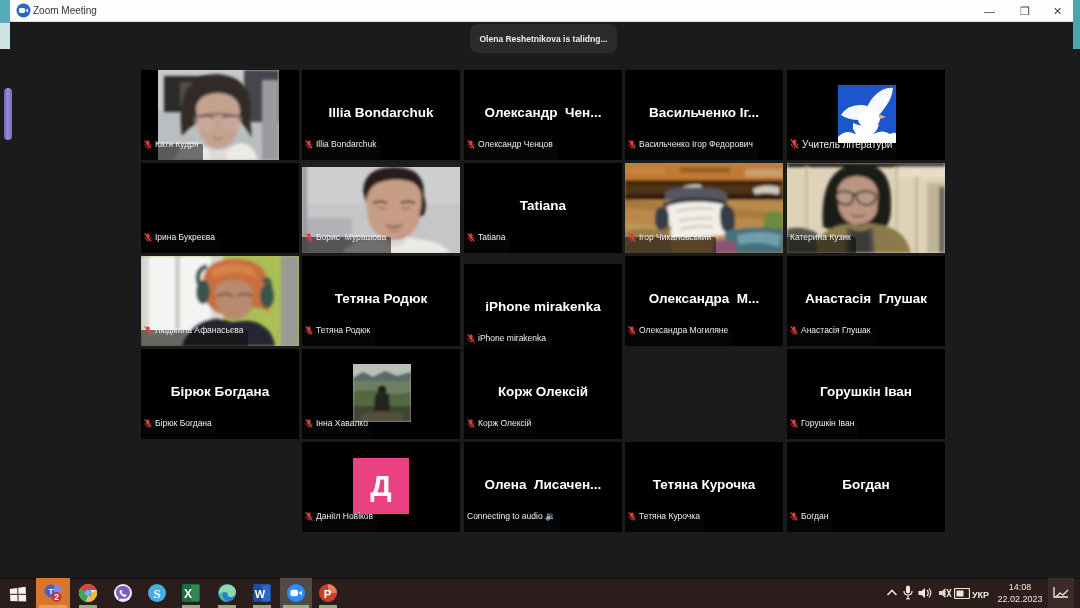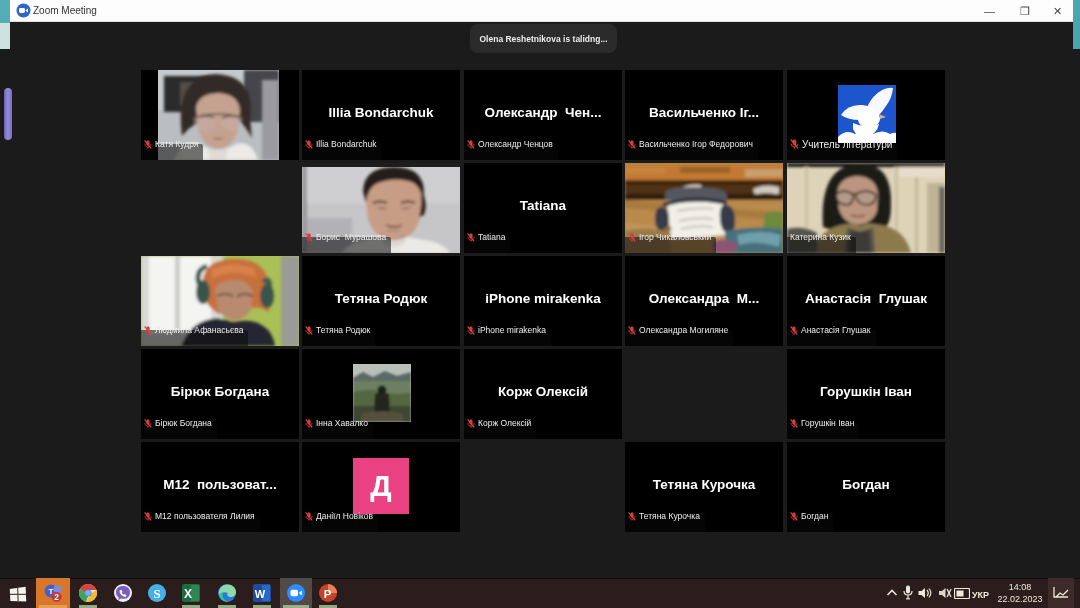--- a/index.html
+++ b/index.html
@@ -144,20 +144,28 @@
       <path d="M41 29 L48 32 L42 34z" fill="#d8b090"></path>
     </svg>
     <div class="lbl" style="font-size:10px;height:15px;"><svg width="9" height="10" viewBox="0 0 8 9">
           <path fill="#d93a3a" d="M4 .5c1 0 1.6.7 1.6 1.6v2c0 .9-.6 1.6-1.6 1.6s-1.6-.7-1.6-1.6v-2C2.4 1.2 3 .5 4 .5z"></path>
           <path d="M1 4.2c0 3.9 6 3.9 6 0" stroke="#d93a3a" fill="none" stroke-width=".9"></path>
           <line x1="4" y1="7" x2="4" y2="8.6" stroke="#d93a3a" stroke-width=".9"></line>
           <line x1=".6" y1=".4" x2="7.2" y2="8.4" stroke="#e04444" stroke-width="1.1"></line>
         </svg>Учитель літератури</div>
   </div>
 
+  <div class="tile" style="left:141px;top:163px;">
+    <div class="lbl"><svg width="8" height="9" viewBox="0 0 8 9">
+          <path fill="#d93a3a" d="M4 .5c1 0 1.6.7 1.6 1.6v2c0 .9-.6 1.6-1.6 1.6s-1.6-.7-1.6-1.6v-2C2.4 1.2 3 .5 4 .5z"></path>
+          <path d="M1 4.2c0 3.9 6 3.9 6 0" stroke="#d93a3a" fill="none" stroke-width=".9"></path>
+          <line x1="4" y1="7" x2="4" y2="8.6" stroke="#d93a3a" stroke-width=".9"></line>
+          <line x1=".6" y1=".4" x2="7.2" y2="8.4" stroke="#e04444" stroke-width="1.1"></line>
+        </svg>Ірина Букреєва</div>
+  </div>
 
   <div class="tile" style="left:302px;top:163px;">
     <svg style="position:absolute;left:0;top:0;" width="158" height="90" viewBox="0 0 158 90">
       <defs>
           <filter id="b2" x="-20%" y="-20%" width="140%" height="140%">
             <feGaussianBlur stdDeviation="1.8"></feGaussianBlur>
           </filter>
         </defs>
       <rect width="158" height="90" fill="#c6c6c8"></rect>
       <g filter="url(#b2)">
@@ -309,21 +317,21 @@
   <div class="tile" style="left:302px;top:256px;">
     <div class="cname">Тетяна Родюк</div>
     <div class="lbl"><svg width="8" height="9" viewBox="0 0 8 9">
           <path fill="#d93a3a" d="M4 .5c1 0 1.6.7 1.6 1.6v2c0 .9-.6 1.6-1.6 1.6s-1.6-.7-1.6-1.6v-2C2.4 1.2 3 .5 4 .5z"></path>
           <path d="M1 4.2c0 3.9 6 3.9 6 0" stroke="#d93a3a" fill="none" stroke-width=".9"></path>
           <line x1="4" y1="7" x2="4" y2="8.6" stroke="#d93a3a" stroke-width=".9"></line>
           <line x1=".6" y1=".4" x2="7.2" y2="8.4" stroke="#e04444" stroke-width="1.1"></line>
         </svg>Тетяна Родюк</div>
   </div>
 
-  <div class="tile" style="left:464px;top:256px;">
+  <div class="tile" style="left:464px;top:264px;">
     <div class="cname">iPhone mirakenka</div>
     <div class="lbl"><svg width="8" height="9" viewBox="0 0 8 9">
           <path fill="#d93a3a" d="M4 .5c1 0 1.6.7 1.6 1.6v2c0 .9-.6 1.6-1.6 1.6s-1.6-.7-1.6-1.6v-2C2.4 1.2 3 .5 4 .5z"></path>
           <path d="M1 4.2c0 3.9 6 3.9 6 0" stroke="#d93a3a" fill="none" stroke-width=".9"></path>
           <line x1="4" y1="7" x2="4" y2="8.6" stroke="#d93a3a" stroke-width=".9"></line>
           <line x1=".6" y1=".4" x2="7.2" y2="8.4" stroke="#e04444" stroke-width="1.1"></line>
         </svg>iPhone mirakenka</div>
   </div>
 
   <div class="tile" style="left:625px;top:256px;">
@@ -396,40 +404,35 @@
   <div class="tile" style="left:787px;top:349px;">
     <div class="cname">Горушкін Іван</div>
     <div class="lbl"><svg width="8" height="9" viewBox="0 0 8 9">
           <path fill="#d93a3a" d="M4 .5c1 0 1.6.7 1.6 1.6v2c0 .9-.6 1.6-1.6 1.6s-1.6-.7-1.6-1.6v-2C2.4 1.2 3 .5 4 .5z"></path>
           <path d="M1 4.2c0 3.9 6 3.9 6 0" stroke="#d93a3a" fill="none" stroke-width=".9"></path>
           <line x1="4" y1="7" x2="4" y2="8.6" stroke="#d93a3a" stroke-width=".9"></line>
           <line x1=".6" y1=".4" x2="7.2" y2="8.4" stroke="#e04444" stroke-width="1.1"></line>
         </svg>Горушкін Іван</div>
   </div>
 
-  <div class="tile" style="left:141px;top:442px;">
-    <div class="cname">М12  пользоват...</div>
-    <div class="lbl"><svg width="8" height="9" viewBox="0 0 8 9">
-          <path fill="#d93a3a" d="M4 .5c1 0 1.6.7 1.6 1.6v2c0 .9-.6 1.6-1.6 1.6s-1.6-.7-1.6-1.6v-2C2.4 1.2 3 .5 4 .5z"></path>
-          <path d="M1 4.2c0 3.9 6 3.9 6 0" stroke="#d93a3a" fill="none" stroke-width=".9"></path>
-          <line x1="4" y1="7" x2="4" y2="8.6" stroke="#d93a3a" stroke-width=".9"></line>
-          <line x1=".6" y1=".4" x2="7.2" y2="8.4" stroke="#e04444" stroke-width="1.1"></line>
-        </svg>М12 пользователя Лилия</div>
-  </div>
 
   <div class="tile" style="left:302px;top:442px;">
     <div class="avatar" style="left:51px;top:16px;width:56px;height:56px;background:#ea4182;display:flex;align-items:center;justify-content:center;color:#fff;font-size:30px;font-weight:bold;">Д</div>
     <div class="lbl"><svg width="8" height="9" viewBox="0 0 8 9">
           <path fill="#d93a3a" d="M4 .5c1 0 1.6.7 1.6 1.6v2c0 .9-.6 1.6-1.6 1.6s-1.6-.7-1.6-1.6v-2C2.4 1.2 3 .5 4 .5z"></path>
           <path d="M1 4.2c0 3.9 6 3.9 6 0" stroke="#d93a3a" fill="none" stroke-width=".9"></path>
           <line x1="4" y1="7" x2="4" y2="8.6" stroke="#d93a3a" stroke-width=".9"></line>
           <line x1=".6" y1=".4" x2="7.2" y2="8.4" stroke="#e04444" stroke-width="1.1"></line>
         </svg>Даніїл Новіков</div>
   </div>
 
+  <div class="tile" style="left:464px;top:442px;">
+    <div class="cname">Олена  Лисачен...</div>
+    <div class="lbl">Connecting to audio 🔉</div>
+  </div>
 
   <div class="tile" style="left:625px;top:442px;">
     <div class="cname">Тетяна Курочка</div>
     <div class="lbl"><svg width="8" height="9" viewBox="0 0 8 9">
           <path fill="#d93a3a" d="M4 .5c1 0 1.6.7 1.6 1.6v2c0 .9-.6 1.6-1.6 1.6s-1.6-.7-1.6-1.6v-2C2.4 1.2 3 .5 4 .5z"></path>
           <path d="M1 4.2c0 3.9 6 3.9 6 0" stroke="#d93a3a" fill="none" stroke-width=".9"></path>
           <line x1="4" y1="7" x2="4" y2="8.6" stroke="#d93a3a" stroke-width=".9"></line>
           <line x1=".6" y1=".4" x2="7.2" y2="8.4" stroke="#e04444" stroke-width="1.1"></line>
         </svg>Тетяна Курочка</div>
   </div>

